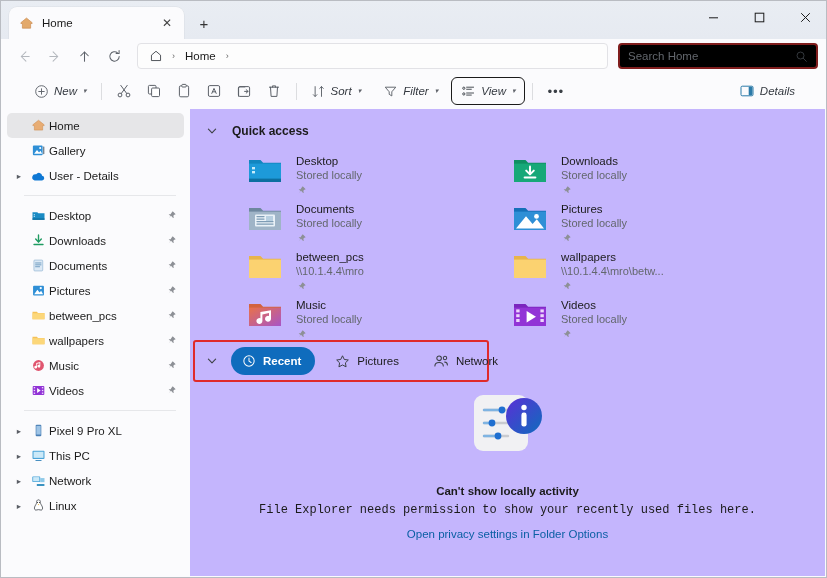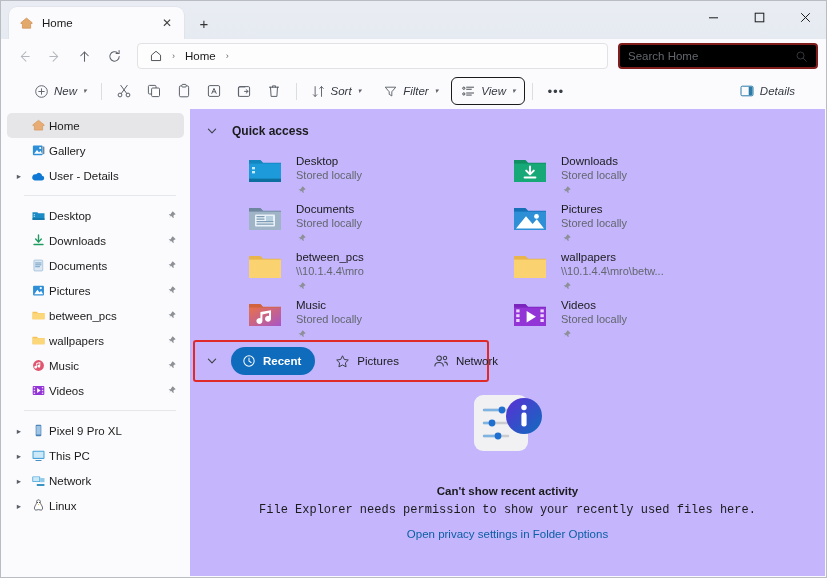--- a/index.html
+++ b/index.html
@@ -866,19 +866,19 @@
               <path d="M16 47h12"></path>
           </g>
           <circle cx="34" cy="21" r="3.4" fill="#1f6fd0"></circle>
           <circle cx="24" cy="34" r="3.4" fill="#1f6fd0"></circle>
           <circle cx="30" cy="47" r="3.4" fill="#1f6fd0"></circle>
           <circle cx="56" cy="27" r="18" fill="url(#ig)"></circle>
           <circle cx="56" cy="18.5" r="2.7" fill="#fff"></circle>
           <rect x="53.4" y="23.6" width="5.2" height="14" rx="2.3" fill="#fff"></rect>
         </svg>
       </div>
-      <div class="empty-title">Can't show recent activity</div>
+      <div class="empty-title">Can't show locally activity</div>
       <div class="empty-desc">File Explorer needs permission to show your recently used files here.</div>
       <a class="empty-link" href="#">Open privacy settings in Folder Options</a>
     </div>
 
   </div>
 </div>
 
 </body></html>

